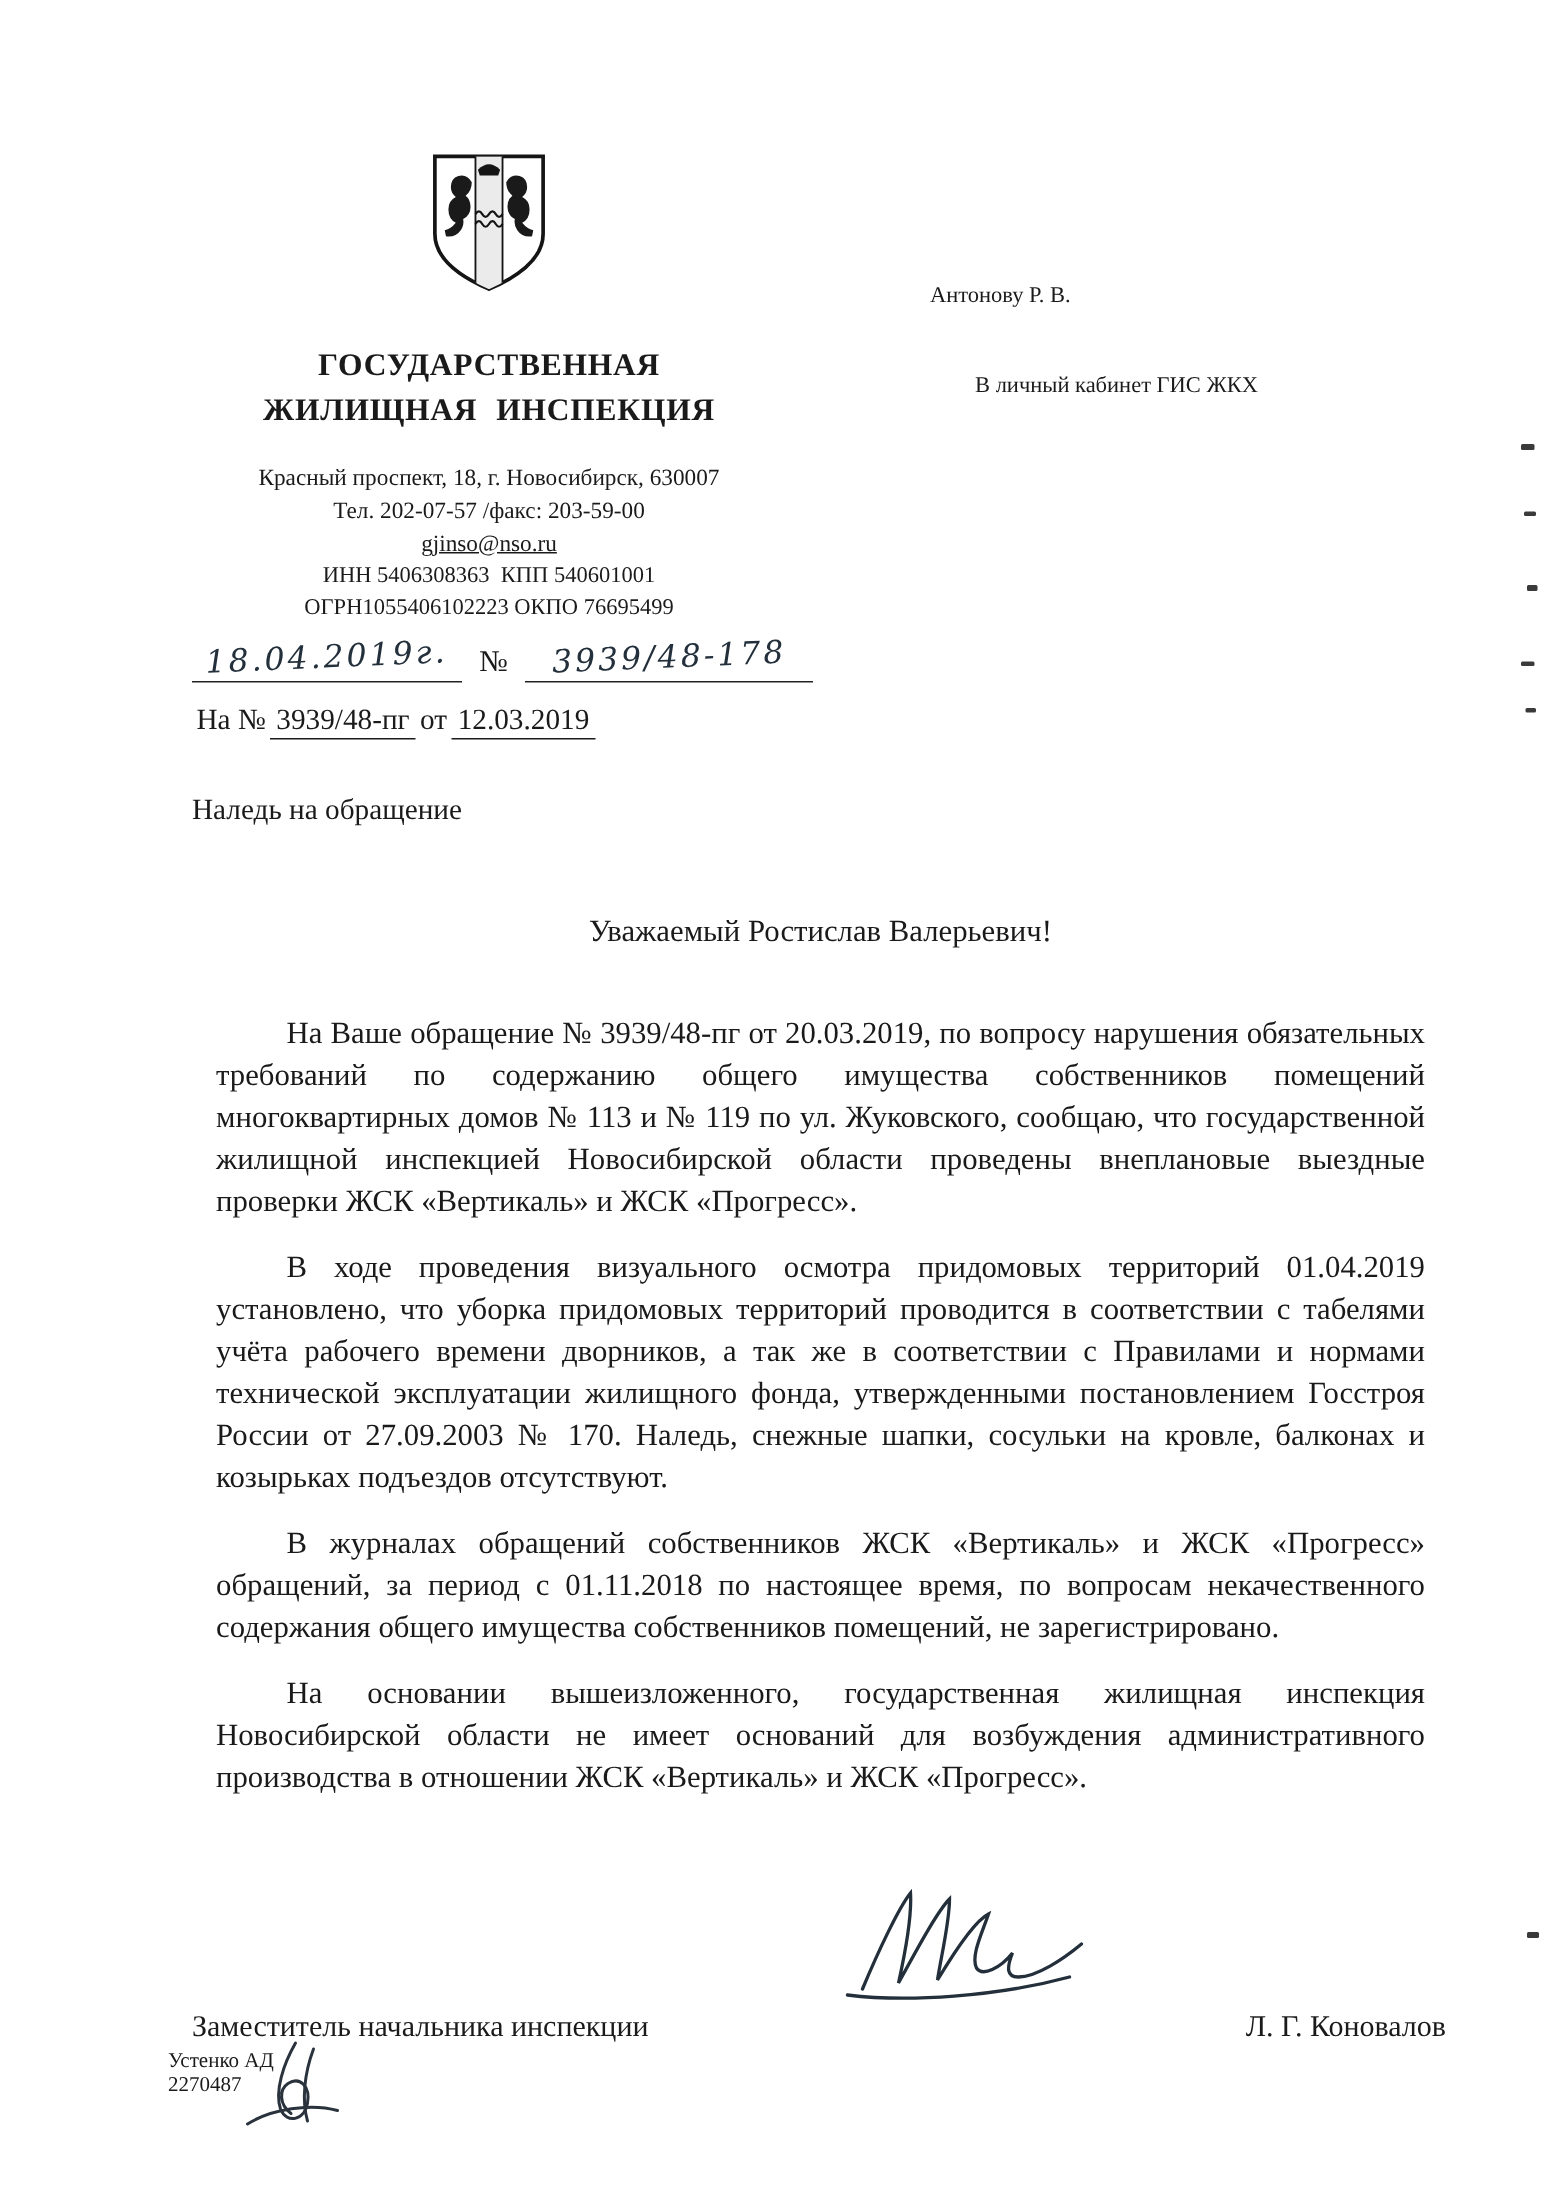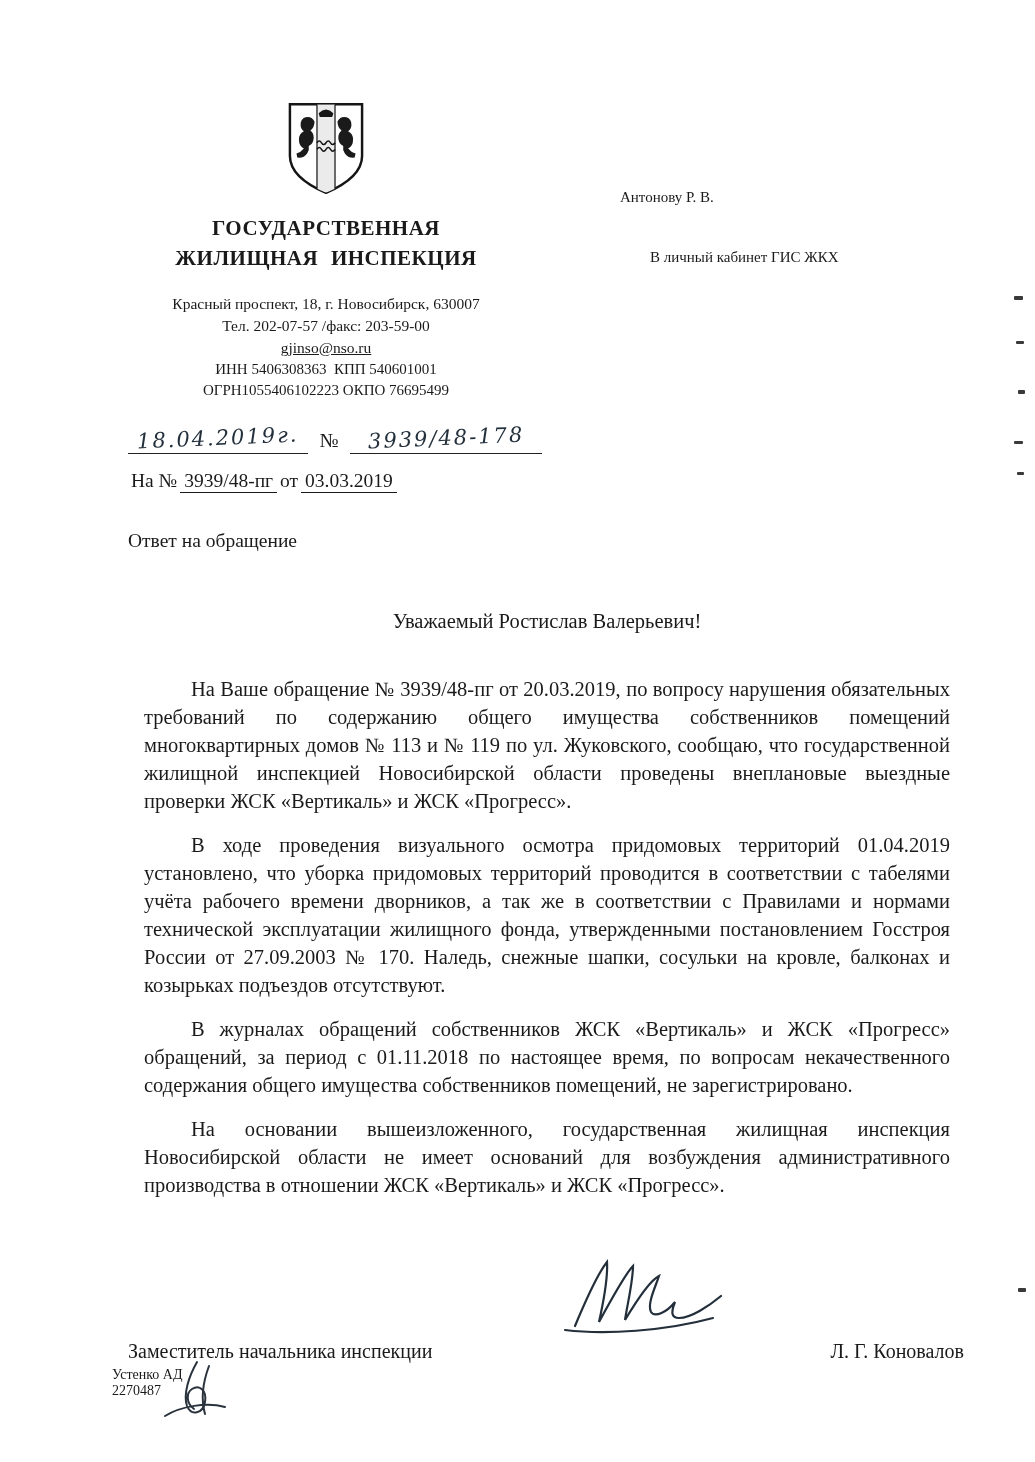--- a/index.html
+++ b/index.html
@@ -13,21 +13,21 @@
     font-family:"Liberation Serif", serif;
     overflow:hidden;
   }
 
   
   .letterhead-left {
     position:absolute; left:128px; top:100px; width:396px;
     text-align:center;
   }
   .emblem-wrap { display:flex; justify-content:center; }
-  .org-name { margin-top:16px; font-weight:bold; font-size:21px; line-height:30px; letter-spacing:0.5px; }
+  .org-name { margin-top:31px; font-weight:bold; font-size:21px; line-height:30px; letter-spacing:0.5px; }
   .org-name .org-line { word-spacing:7px; }
   .contacts { margin-top:20px; font-size:15.5px; line-height:22px; }
   .contacts .email { text-decoration:underline; }
   .contacts .small-gap { font-size:15px; line-height:21px; }
 
   
   .reg-line {
     position:absolute; left:128px; top:428px; width:415px;
     display:flex; align-items:flex-end; font-size:19px;
   }
@@ -123,29 +123,29 @@
     <span class="hw-slot date-slot">
       <span class="handwriting">18.04.2019г.</span>
     </span>
     <span class="no-sign">№</span>
     <span class="hw-slot num-slot">
       <span class="handwriting">3939/48-178</span>
     </span>
   </div>
 
   <div class="ref-line">
-    <span class="w">На №</span><span class="u">3939/48-пг</span><span class="w">от</span><span class="u">03.03.2019</span>
+    <span class="w">На №</span><span class="u">3939/48-пг</span><span class="w">от</span><span class="u">12.03.2019</span>
   </div>
 
   <div class="addressee">
     <div>Антонову Р. В.</div>
     <div class="delivery">В личный кабинет ГИС ЖКХ</div>
   </div>
 
-  <div class="subject">Ответ на обращение</div>
+  <div class="subject">Наледь на обращение</div>
   <div class="salutation">Уважаемый Ростислав Валерьевич!</div>
 
   <div class="body-text">
     <p>На Ваше обращение № 3939/48-пг от 20.03.2019, по вопросу нарушения обязательных требований по содержанию общего имущества собственников помещений многоквартирных домов № 113 и № 119 по ул. Жуковского, сообщаю, что государственной жилищной инспекцией Новосибирской области проведены внеплановые выездные проверки ЖСК «Вертикаль» и ЖСК «Прогресс».</p>
     <p>В ходе проведения визуального осмотра придомовых территорий 01.04.2019 установлено, что уборка придомовых территорий проводится в соответствии с табелями учёта рабочего времени дворников, а так же в соответствии с Правилами и нормами технической эксплуатации жилищного фонда, утвержденными постановлением Госстроя России от 27.09.2003 № 170. Наледь, снежные шапки, сосульки на кровле, балконах и козырьках подъездов отсутствуют.</p>
     <p>В журналах обращений собственников ЖСК «Вертикаль» и ЖСК «Прогресс» обращений, за период с 01.11.2018 по настоящее время, по вопросам некачественного содержания общего имущества собственников помещений, не зарегистрировано.</p>
     <p>На основании вышеизложенного, государственная жилищная инспекция Новосибирской области не имеет оснований для возбуждения административного производства в отношении ЖСК «Вертикаль» и ЖСК «Прогресс».</p>
   </div>
 
   <div class="main-signature">

